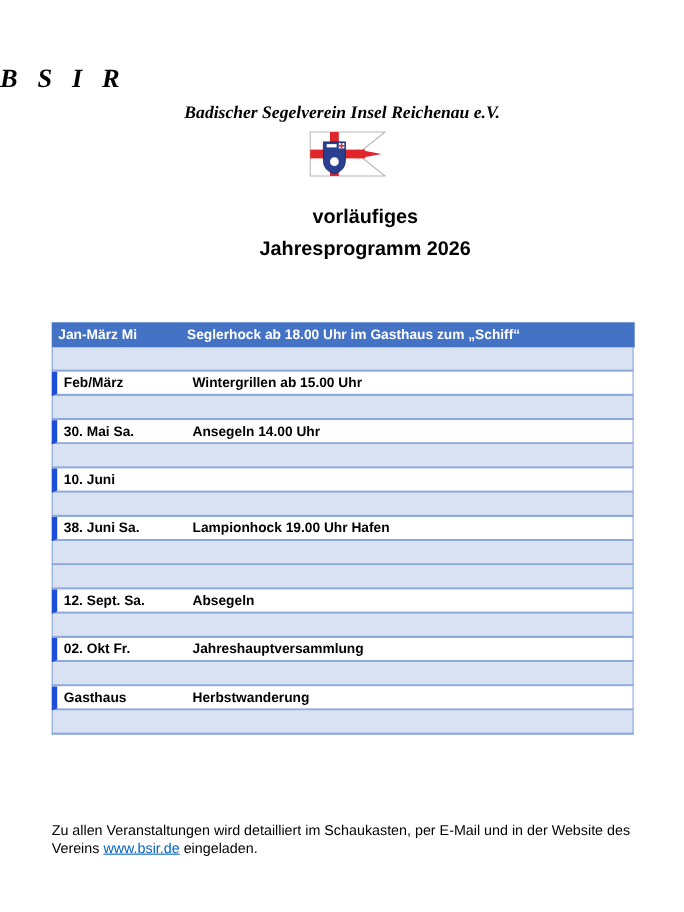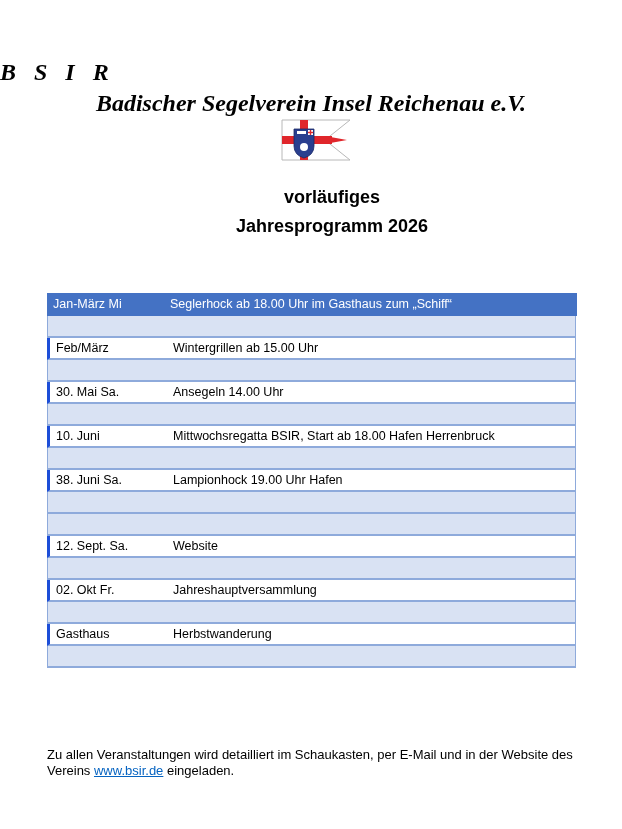--- a/index.html
+++ b/index.html
@@ -6,47 +6,47 @@
     body { width: 622px; height: 829px; position: relative; overflow: hidden; font-family: "Liberation Sans", sans-serif; color: #000; }
 
     .org-abbr {
       position: absolute; left: 0; width: 622px; top: 58px; text-align: left;
       font-family: "Liberation Serif", serif; font-style: italic; font-weight: bold;
       font-size: 24px; letter-spacing: 6px; line-height: 28px;
     }
     .org-name {
       position: absolute; left: 0; width: 622px; top: 88px; text-align: center;
       font-family: "Liberation Serif", serif; font-style: italic; font-weight: bold;
-      font-size: 24px; line-height: 30px;
+      font-size: 16px; line-height: 30px;
     }
     .flag { position: absolute; left: 281px; top: 119px; width: 70px; height: 42px; }
 
     .title1, .title2 {
       position: absolute; left: 0; width: 664px; text-align: center;
       font-weight: bold; font-size: 18px; line-height: 22px;
     }
     .title1 { top: 186px; }
     .title2 { top: 215px; }
 
     .schedule {
       position: absolute; left: 47px; top: 293px; width: 530px;
     }
     .row {
       position: relative; height: 22px; box-sizing: border-box;
-      font-weight: normal; font-size: 12.5px; line-height: 20px;
+      font-weight: bold; font-size: 12.5px; line-height: 20px;
     }
     .row.header { background: #4472c4; color: #ffffff; height: 23px; }
     .row.spacer {
       background: #d9e2f3; width: 529px;
       border-left: 1px solid #8eaadb; border-right: 1px solid #8eaadb;
       border-bottom: 2px solid #8eaadb;
     }
     .row.event {
       background: #ffffff; width: 529px;
-      border-left: 3px solid #1d4ed8; border-right: 1px solid #8eaadb;
+      border-left: 5px solid #1d4ed8; border-right: 1px solid #8eaadb;
       border-bottom: 2px solid #8eaadb;
     }
     .cell-date { position: absolute; left: 6px; top: 0; }
     .cell-event { position: absolute; left: 123px; top: 0; white-space: nowrap; text-align: center; }
     .row.header .cell-date, .row.header .cell-event { top: 1px; }
 
     .footer {
       position: absolute; left: 47px; top: 747px; width: 560px;
       font-size: 13px; line-height: 16px;
     }
@@ -88,35 +88,34 @@
 
   <div class="row spacer"></div>
   <div class="row event">
     <span class="cell-date">30. Mai Sa.</span>
     <span class="cell-event">Ansegeln 14.00 Uhr</span>
   </div>
 
   <div class="row spacer"></div>
   <div class="row event">
     <span class="cell-date">10. Juni</span>
-    <span class="cell-event">Mittwochsregatta BSIR, Start ab 18.00 Hafen Herrenbruck</span>
   </div>
 
   <div class="row spacer"></div>
   <div class="row event">
     <span class="cell-date">38. Juni Sa.</span>
     <span class="cell-event">Lampionhock 19.00 Uhr Hafen</span>
   </div>
 
   <div class="row spacer"></div>
 
   <div class="row spacer"></div>
   <div class="row event">
     <span class="cell-date">12. Sept. Sa.</span>
-    <span class="cell-event">Website</span>
+    <span class="cell-event">Absegeln</span>
   </div>
 
   <div class="row spacer"></div>
   <div class="row event">
     <span class="cell-date">02. Okt Fr.</span>
     <span class="cell-event">Jahreshauptversammlung</span>
   </div>
 
   <div class="row spacer"></div>
   <div class="row event">

